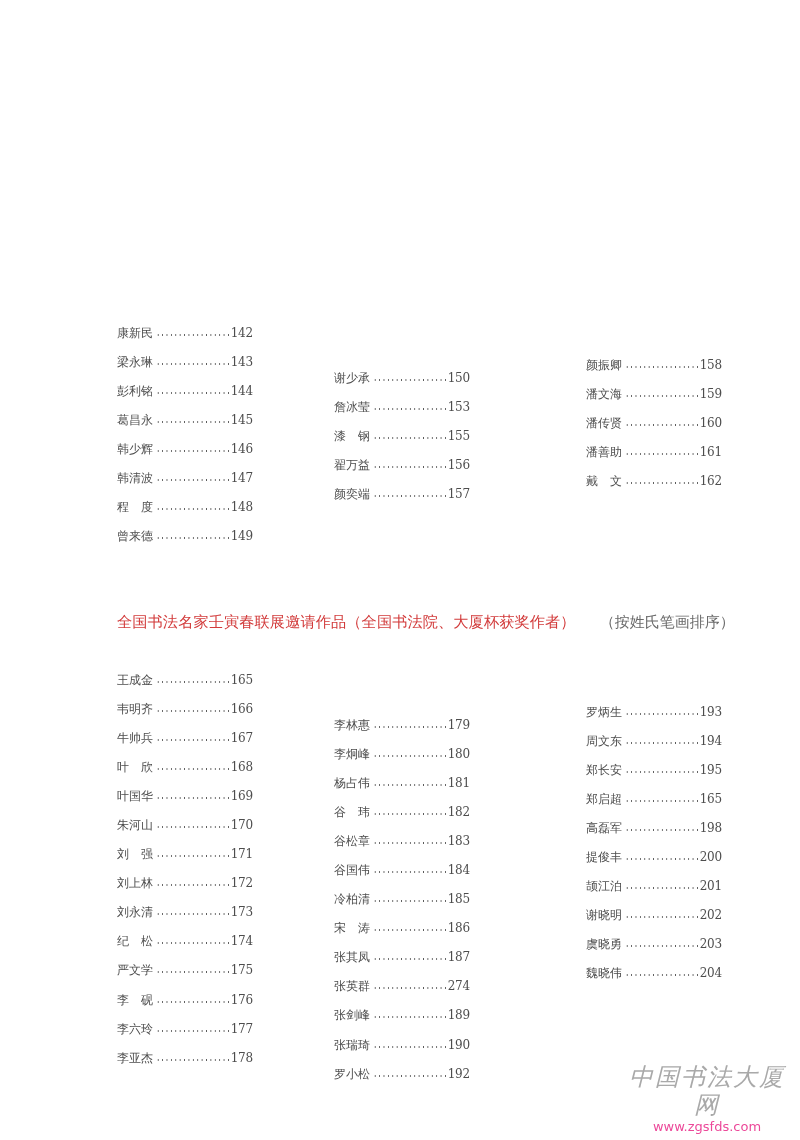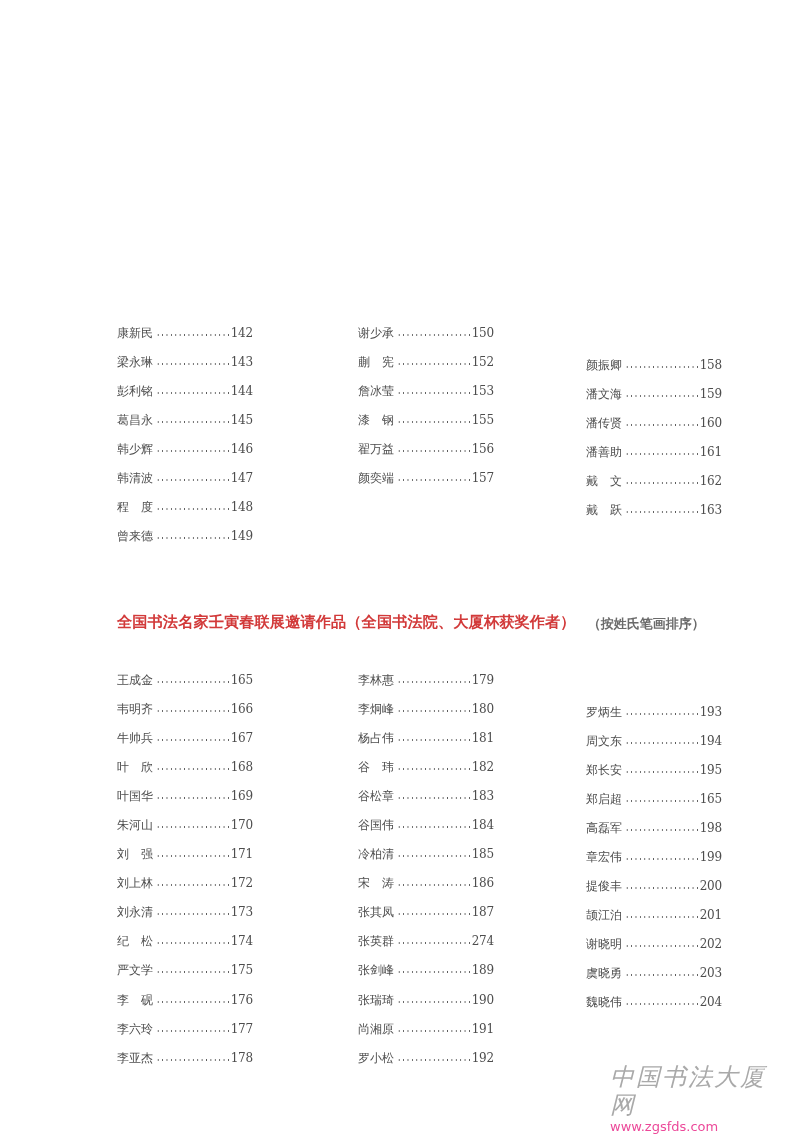--- a/index.html
+++ b/index.html
@@ -53,52 +53,51 @@
       height: 2px;
     }
     .entry .page {
       flex: 0 0 auto;
       font-size: 12px;
       letter-spacing: -0.2px;
     }
     #block-1 { top: 318px; }
     #block-2 { top: 665px; }
     #c1-1, #c2-1 { left: 117px; }
-    #c1-2, #c2-2 { left: 358px; }
+    #c1-2, #c2-2 { left: 334px; margin-top: 45px; }
     #c1-3, #c2-3 { left: 586px; margin-top: 32px; }
     #c1-3 .entry, #c2-3 .entry { width: 136px; }
 
     .section-title {
       position: absolute;
       top: 612px;
       left: 117px;
       white-space: nowrap;
       display: flex;
-      align-items: flex-end;
-      font-weight: bold;
+      align-items: center;
     }
     .section-title .main {
       font-family: "DejaVu Sans", "Liberation Sans", sans-serif;
       font-size: 15.2px;
       color: #d23a3a;
       letter-spacing: 0.1px;
     }
     .section-title .note {
       font-family: "DejaVu Sans", "Liberation Sans", sans-serif;
-      font-size: 13px;
+      font-size: 15px;
       color: #6a6a6a;
-      margin-left: 12px;
+      margin-left: 24px;
     }
 
     .watermark {
       position: absolute;
-      right: 20px;
+      right: 8px;
       bottom: 6px;
       width: 170px;
-      text-align: left;
+      text-align: center;
       color: #b8b8b8;
     }
     .watermark .wm-cn {
       font-family: "DejaVu Serif", serif;
       font-size: 24px;
       font-style: italic;
       letter-spacing: 2px;
       line-height: 28px;
       color: #a9a9a9;
     }
@@ -155,25 +154,20 @@
         <span class="page">149</span>
       </div>
     </div>
   <div class="col" id="c1-2">
       <div class="entry">
         <span class="name">谢少承</span>
         <span class="leader"></span>
         <span class="page">150</span>
       </div>
       <div class="entry">
-        <span class="name">蒯　宪</span>
-        <span class="leader"></span>
-        <span class="page">152</span>
-      </div>
-      <div class="entry">
         <span class="name">詹冰莹</span>
         <span class="leader"></span>
         <span class="page">153</span>
       </div>
       <div class="entry">
         <span class="name">漆　钢</span>
         <span class="leader"></span>
         <span class="page">155</span>
       </div>
       <div class="entry">
@@ -205,25 +199,20 @@
       </div>
       <div class="entry">
         <span class="name">潘善助</span>
         <span class="leader"></span>
         <span class="page">161</span>
       </div>
       <div class="entry">
         <span class="name">戴　文</span>
         <span class="leader"></span>
         <span class="page">162</span>
-      </div>
-      <div class="entry">
-        <span class="name">戴　跃</span>
-        <span class="leader"></span>
-        <span class="page">163</span>
       </div>
     </div>
 </div>
 
 <div class="section-title">
   <span class="main">全国书法名家壬寅春联展邀请作品（全国书法院、大厦杯获奖作者）</span>
   <span class="note">（按姓氏笔画排序）</span>
 </div>
 
 <div class="block" id="block-2">
@@ -354,25 +343,20 @@
         <span class="name">张剑峰</span>
         <span class="leader"></span>
         <span class="page">189</span>
       </div>
       <div class="entry">
         <span class="name">张瑞琦</span>
         <span class="leader"></span>
         <span class="page">190</span>
       </div>
       <div class="entry">
-        <span class="name">尚湘原</span>
-        <span class="leader"></span>
-        <span class="page">191</span>
-      </div>
-      <div class="entry">
         <span class="name">罗小松</span>
         <span class="leader"></span>
         <span class="page">192</span>
       </div>
     </div>
   <div class="col" id="c2-3">
       <div class="entry">
         <span class="name">罗炳生</span>
         <span class="leader"></span>
         <span class="page">193</span>
@@ -389,25 +373,20 @@
       </div>
       <div class="entry">
         <span class="name">郑启超</span>
         <span class="leader"></span>
         <span class="page">165</span>
       </div>
       <div class="entry">
         <span class="name">高磊军</span>
         <span class="leader"></span>
         <span class="page">198</span>
-      </div>
-      <div class="entry">
-        <span class="name">章宏伟</span>
-        <span class="leader"></span>
-        <span class="page">199</span>
       </div>
       <div class="entry">
         <span class="name">提俊丰</span>
         <span class="leader"></span>
         <span class="page">200</span>
       </div>
       <div class="entry">
         <span class="name">颉江泊</span>
         <span class="leader"></span>
         <span class="page">201</span>

